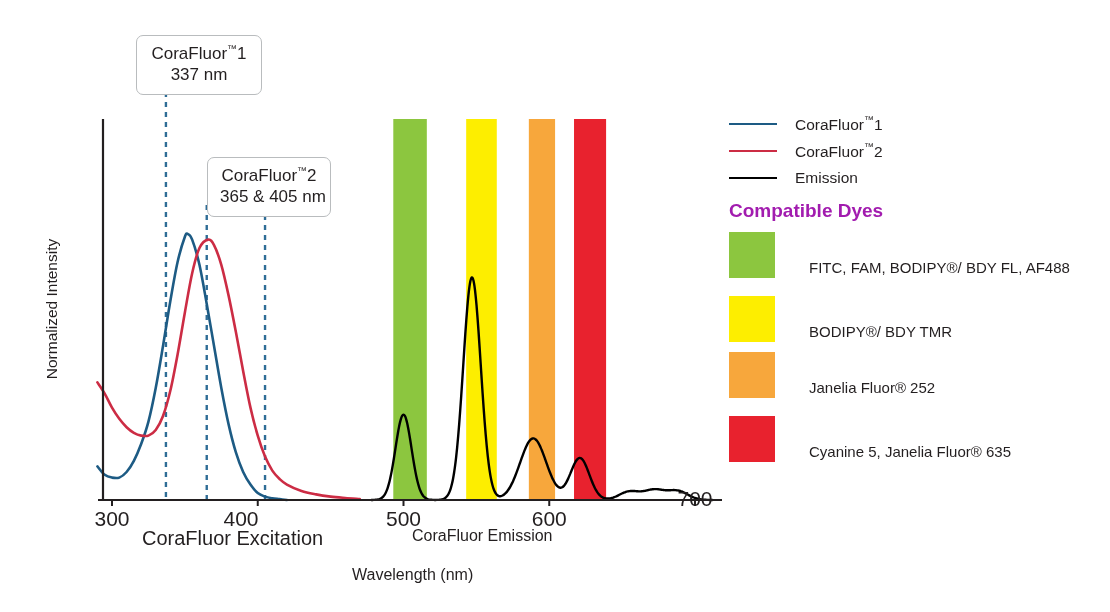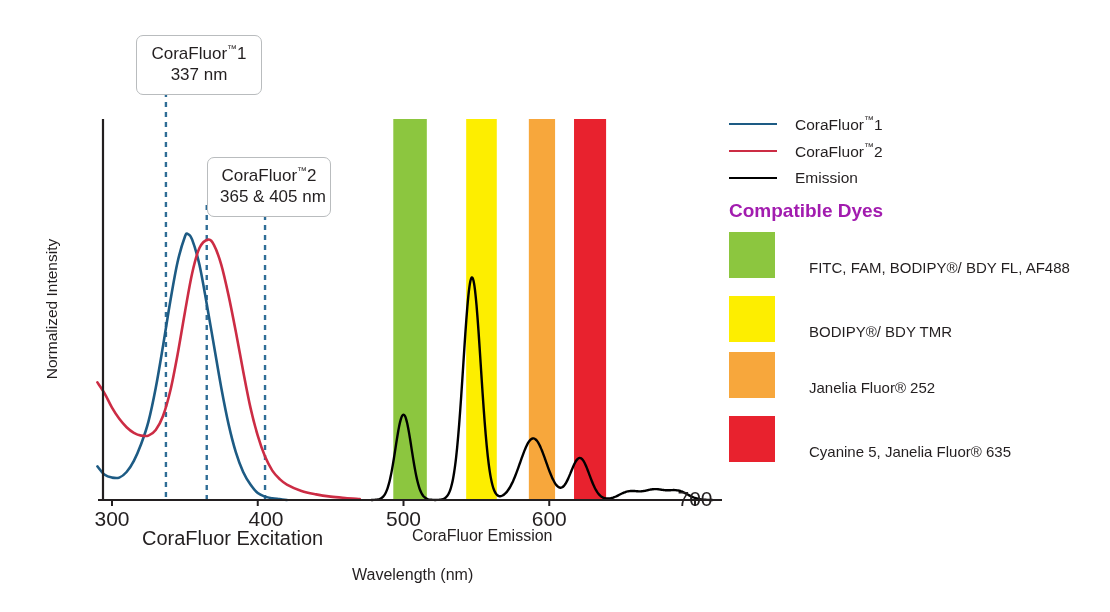--- a/index.html
+++ b/index.html
@@ -93,21 +93,21 @@
     <span class="l1"><span>CoraFluor</span><sup class="tm">™</sup><span>2</span></span>
     <span class="l2">365 &amp; 405 nm</span>
   </div>
 
   <div class="axlabel" id="ylab">Normalized Intensity</div>
   <div class="axlabel" id="xtitle">Wavelength (nm)</div>
   <div class="axlabel" id="exlab">CoraFluor Excitation</div>
   <div class="axlabel" id="emlab">CoraFluor Emission</div>
   <div id="ticklabels">
       <div class="tick" style="left: 82px; top: 507px;">300</div>
-      <div class="tick" style="left: 236px; top: 507px;">400</div>
+      <div class="tick" style="left: 211px; top: 507px;">400</div>
       <div class="tick" style="left: 373.5px; top: 507px;">500</div>
       <div class="tick" style="left: 519.25px; top: 507px;">600</div>
       <div class="tick" style="left: 665px; top: 487px;">700</div>
     </div>
 
   <div id="legend">
       <div class="lrow">
         <div class="lswatch" style="border-top-color: rgb(29, 91, 132);"></div>
         <div class="ltext"><span>CoraFluor</span><sup class="tm">™</sup><span>1</span></div>
       </div>

